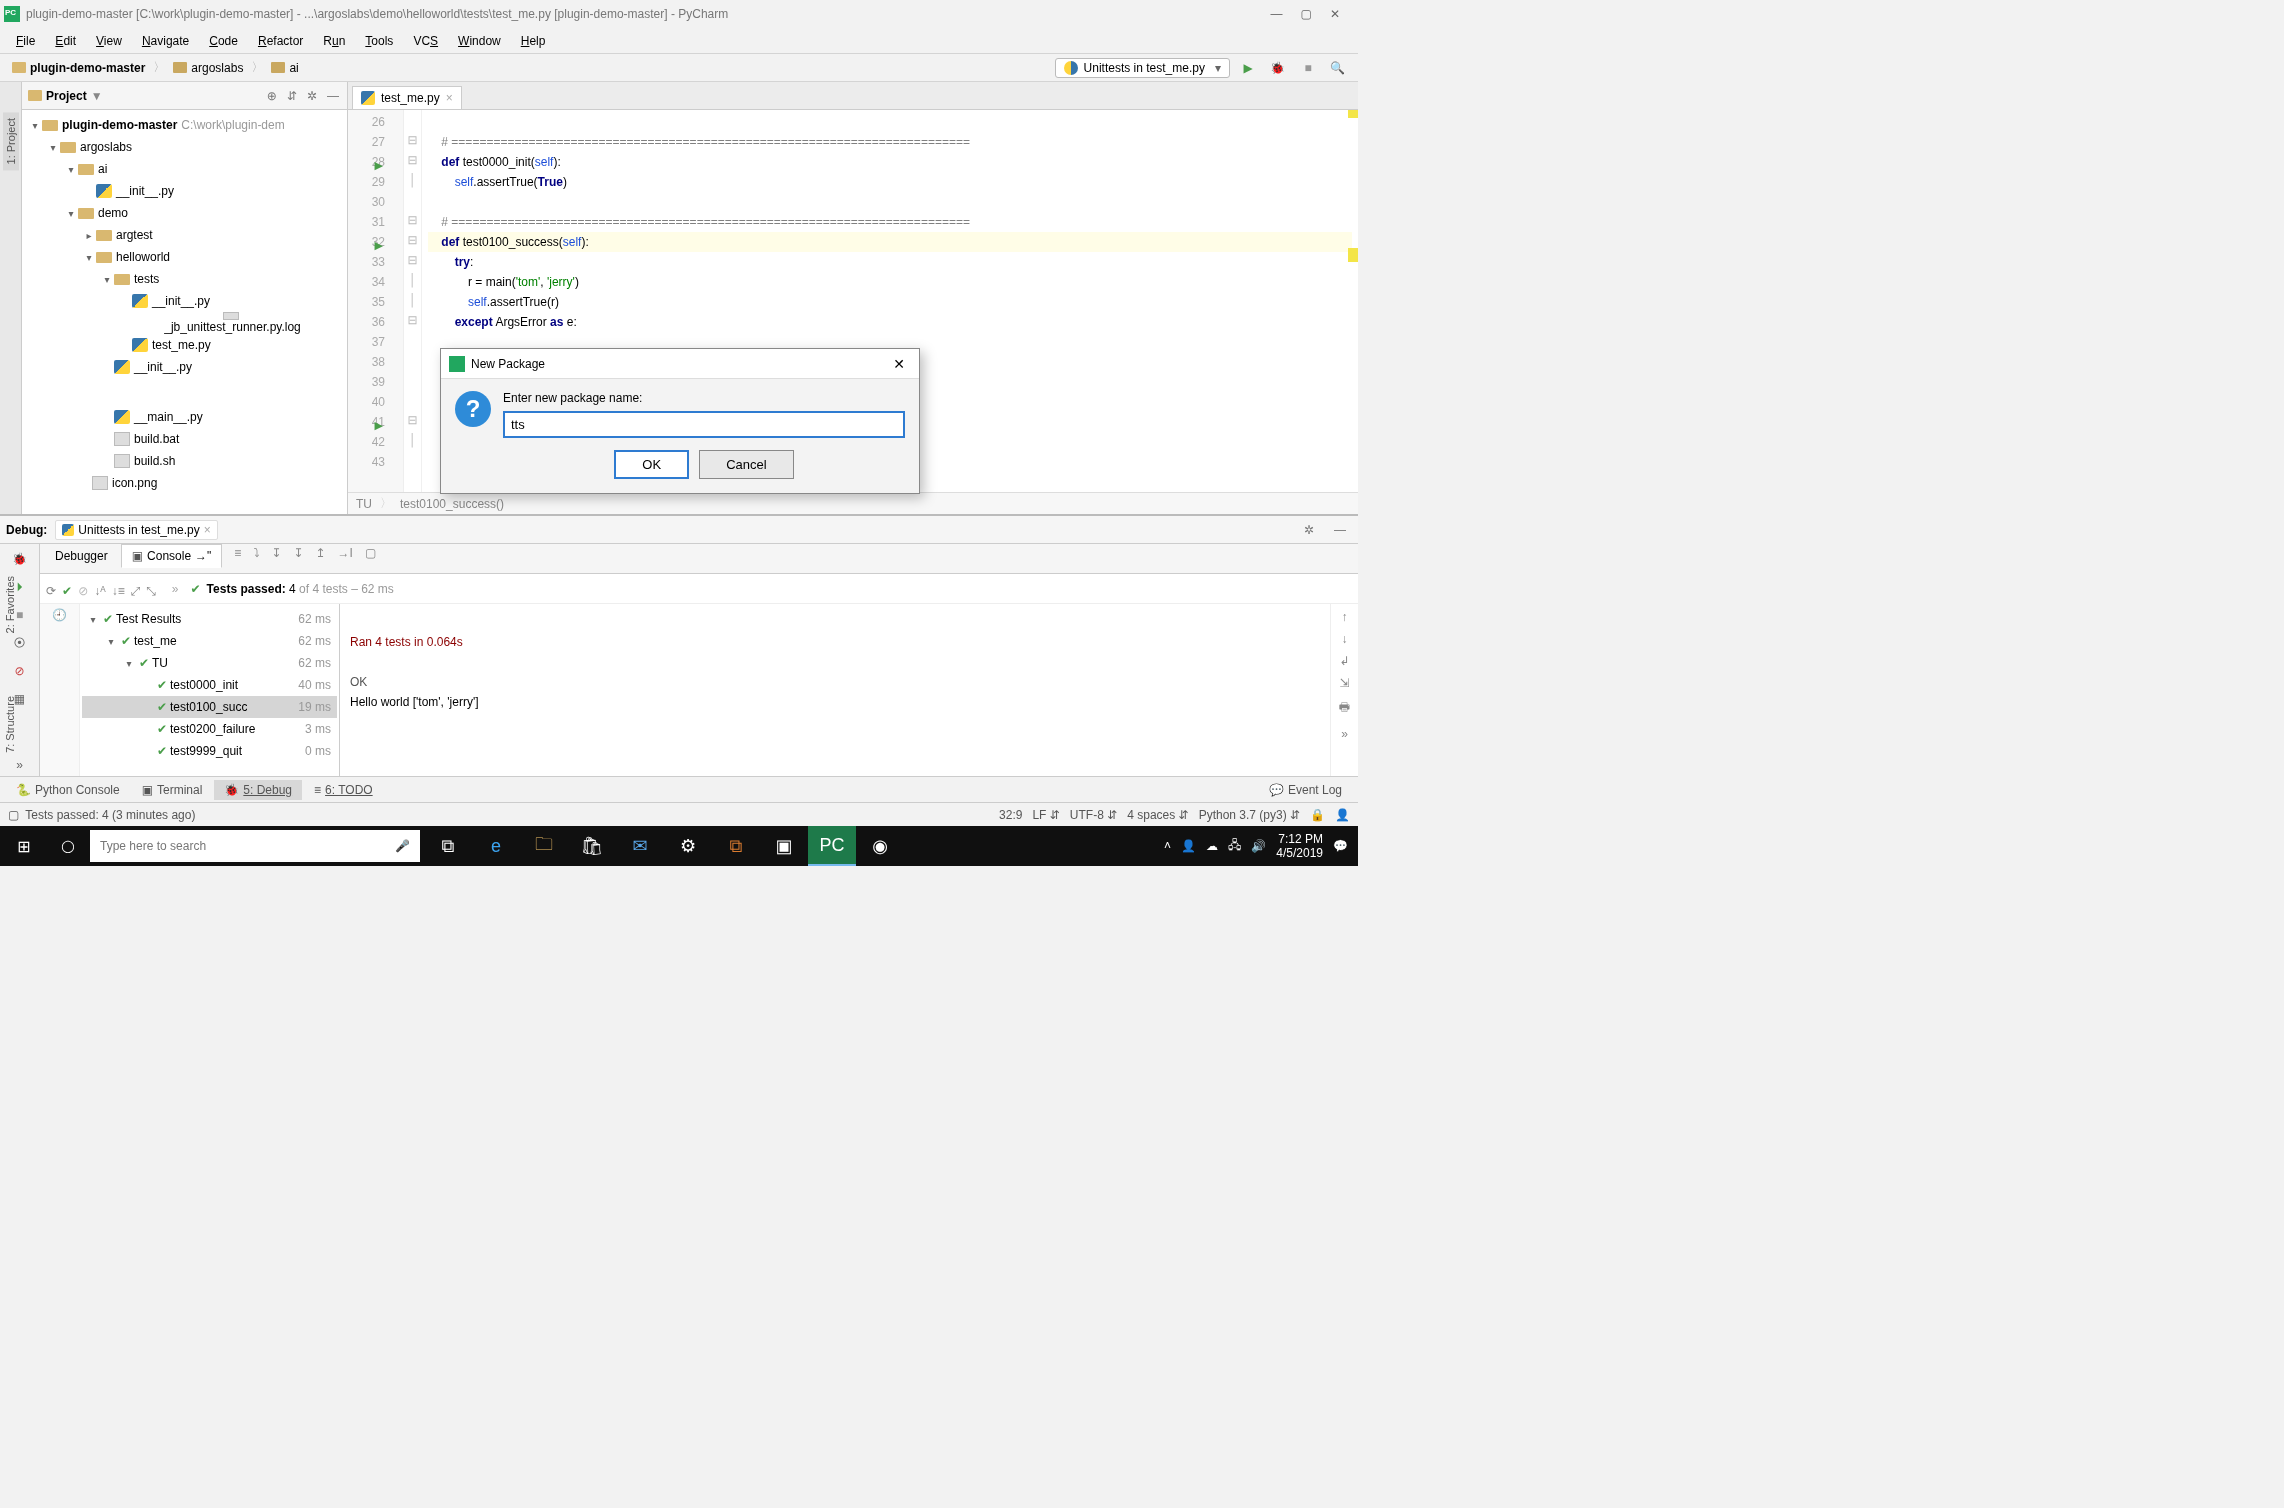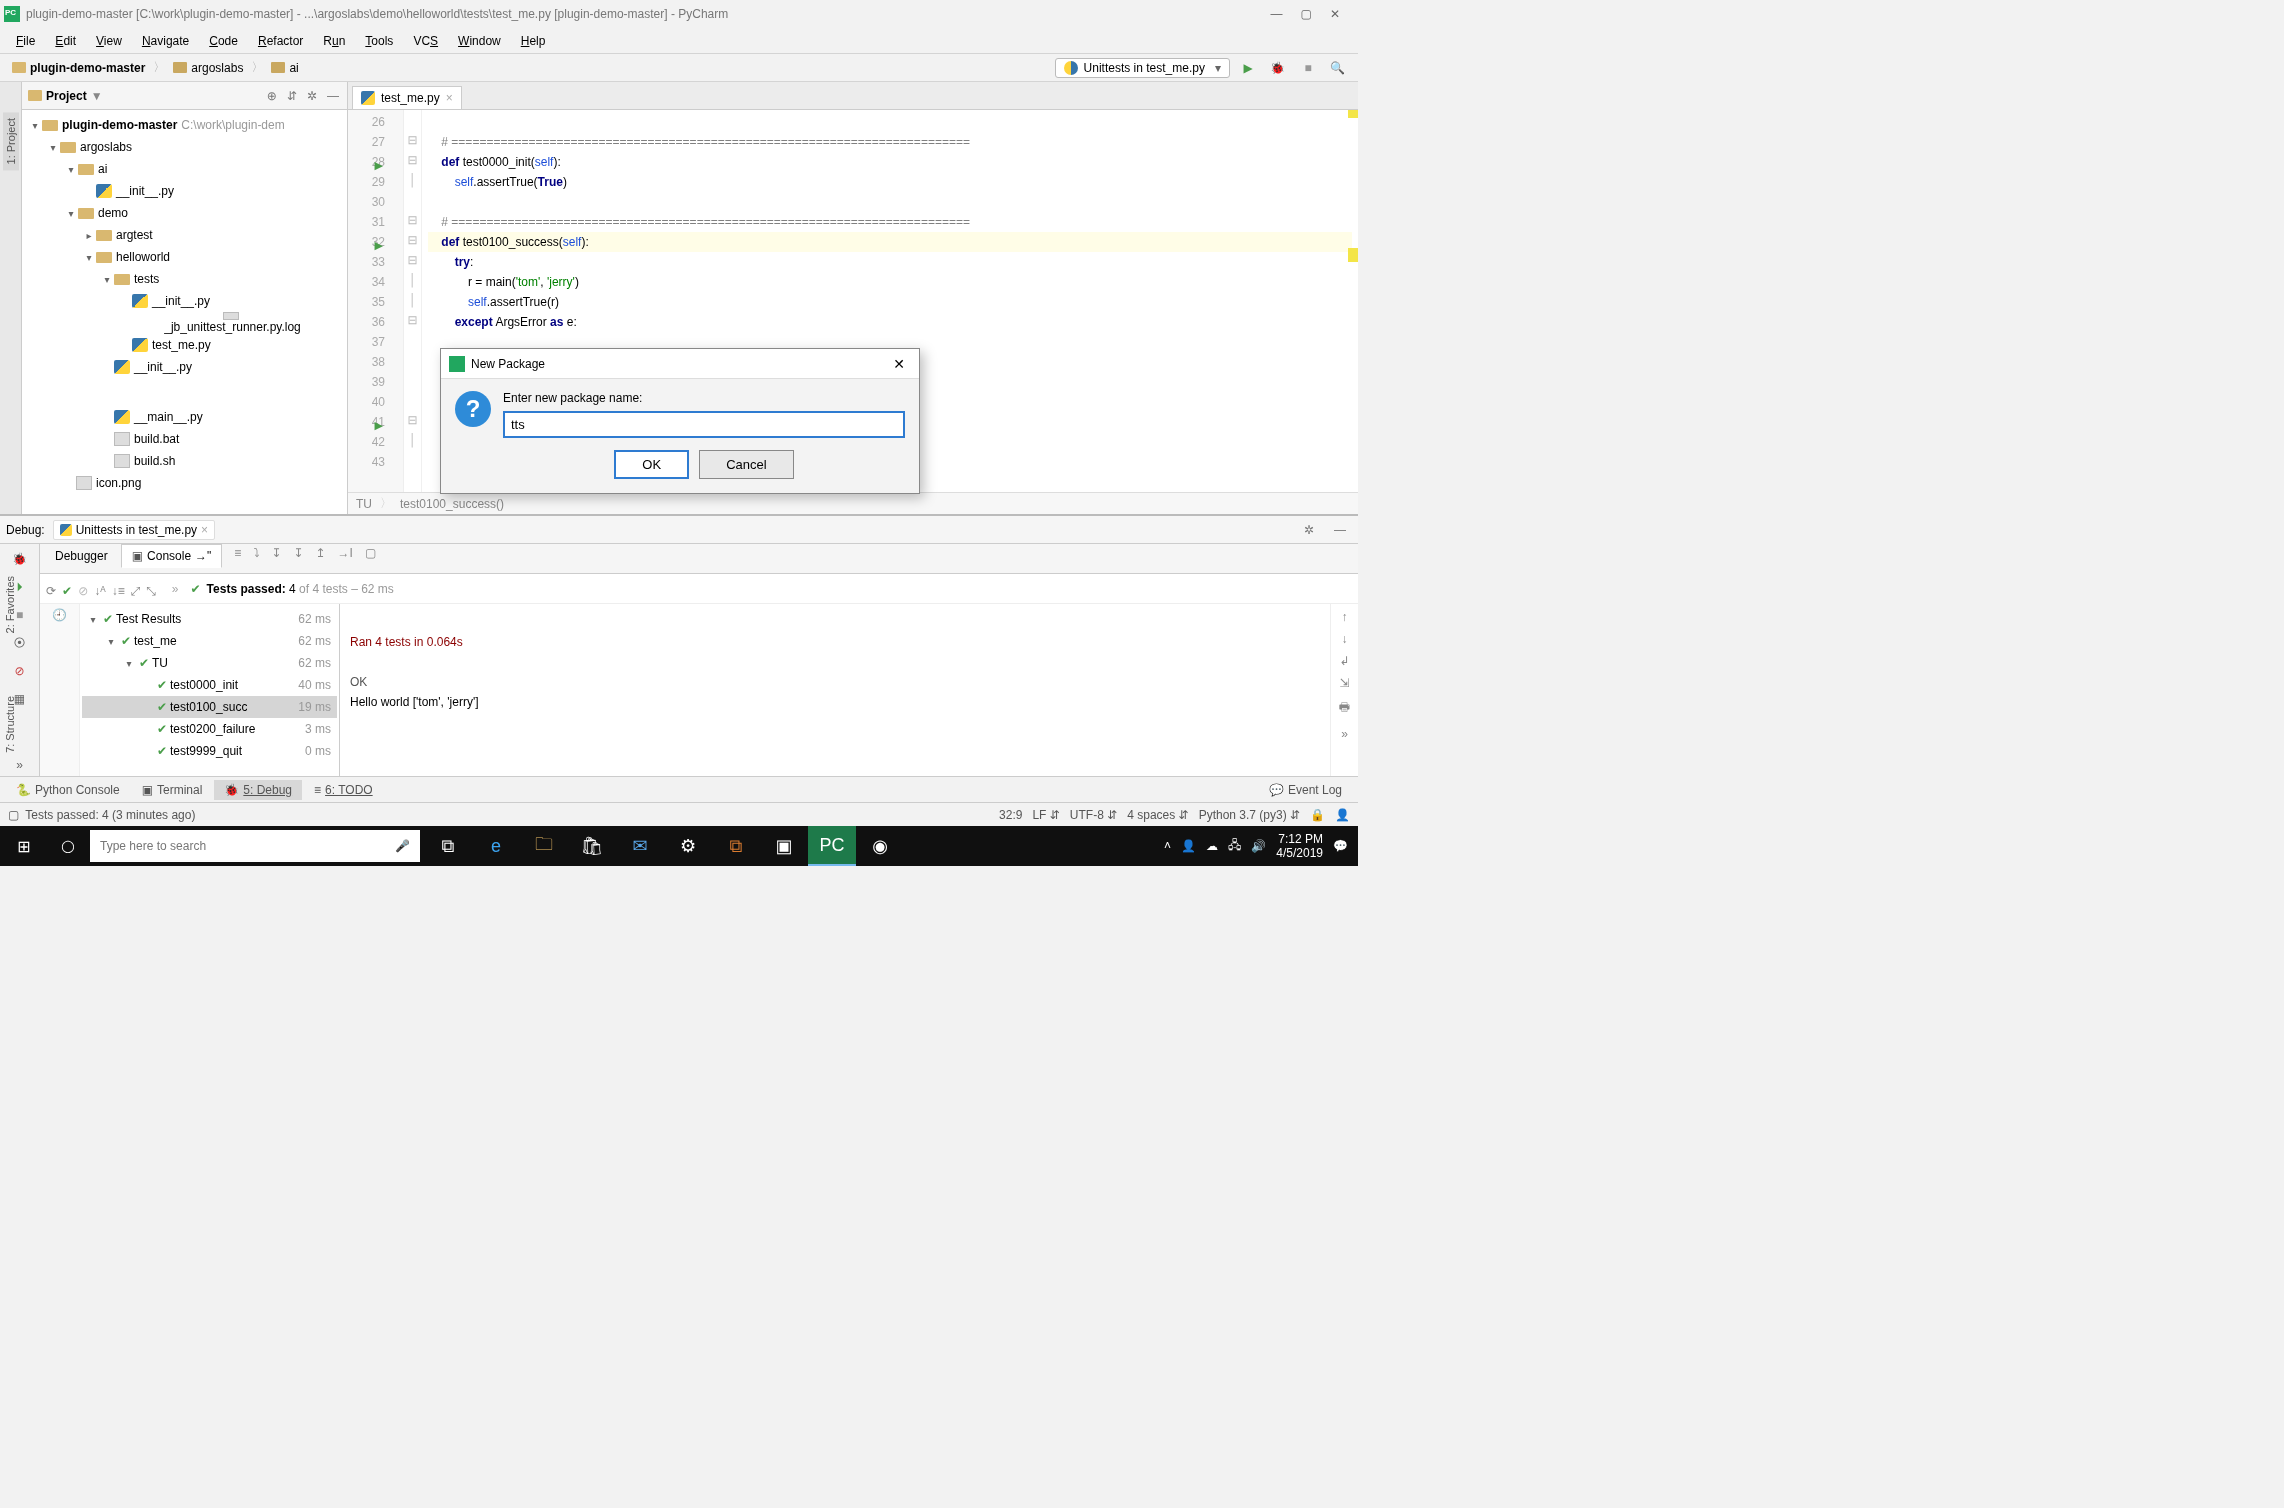--- a/index.html
+++ b/index.html
@@ -69,21 +69,21 @@
 .code .kw { color:#000080; font-weight:bold;}
 .code .self { color:#1d4ed8;}
 .code .str { color:#008000;}
 .code .cm { color:#808080;}
 .code .hl { background:#fffde7; display:block;}
 .editor-crumb { height:22px; border-top:1px solid #ddd; background:#f7f7f7; display:flex; align-items:center; padding:0 8px; font-size:11px; color:#888; gap:8px;}
 
 
 .debug-panel { border-top:2px solid #bbb; background:#fff;}
 .debug-header { height:28px; display:flex; align-items:center; padding:0 6px; gap:8px; border-bottom:1px solid #ccc; background:#f5f5f5;}
-.debug-header .lbl { font-weight:normal;}
+.debug-header .lbl { font-weight:bold;}
 .debug-header .pill { background:#fff; border:1px solid #ddd; padding:2px 6px; display:flex; align-items:center; gap:4px; border-radius:2px;}
 .debug-header .spacer { flex:1;}
 .debug-main { display:flex; height: 232px;}
 .debug-left-tb { width:40px; background:#f2f2f2; border-right:1px solid #ccc; display:flex; flex-direction:column; align-items:center; padding-top:4px; gap:6px;}
 .debug-left-tb .b { width:22px; height:22px; display:flex; align-items:center; justify-content:center; color:#666; cursor:pointer;}
 .debug-left-tb .b.green{color:#4a9e4a;}
 .debug-left-tb .b.red{color:#c74343;}
 .debug-body { flex:1; display:flex; flex-direction:column;}
 .debug-tabs { height:30px; border-bottom:1px solid #ccc; display:flex; align-items:flex-start; padding:0 4px; gap:2px; background:#f5f5f5;}
 .dtab { padding:4px 10px; border:1px solid transparent; cursor:pointer; display:flex; align-items:center; gap:4px;}
@@ -293,21 +293,21 @@
         <div class="row" style="padding-left: 78px;">
           <span class="arrow"></span>
           <span class="ti file"></span>
           <span class="txt">build.bat</span>
         </div>
         <div class="row" style="padding-left: 78px;">
           <span class="arrow"></span>
           <span class="ti file"></span>
           <span class="txt">build.sh</span>
         </div>
-        <div class="row" style="padding-left: 40px;">
+        <div class="row" style="padding-left: 56px;">
           <span class="arrow"></span>
           <span class="ti file"></span>
           <span class="txt">icon.png</span>
         </div>
         <div class="row" style="padding-left: 78px; margin-top: 16px;">
           <span class="arrow"></span>
           <span class="ti file"></span>
           <span class="txt">LICENSE.txt</span>
         </div>
       </div>

